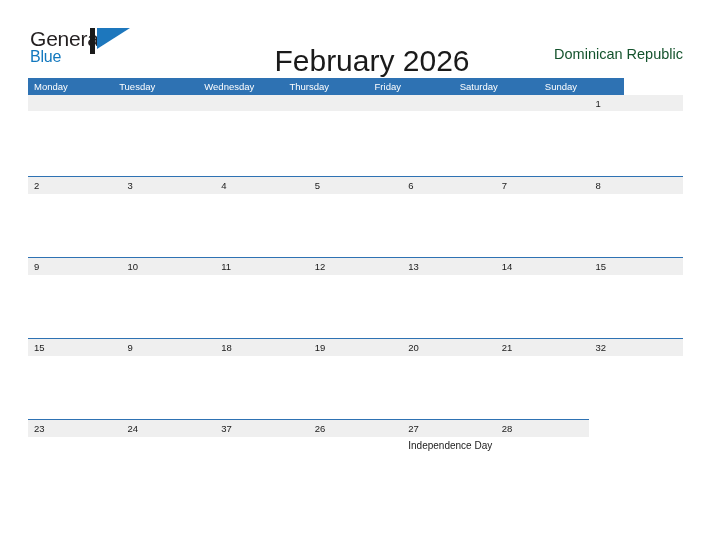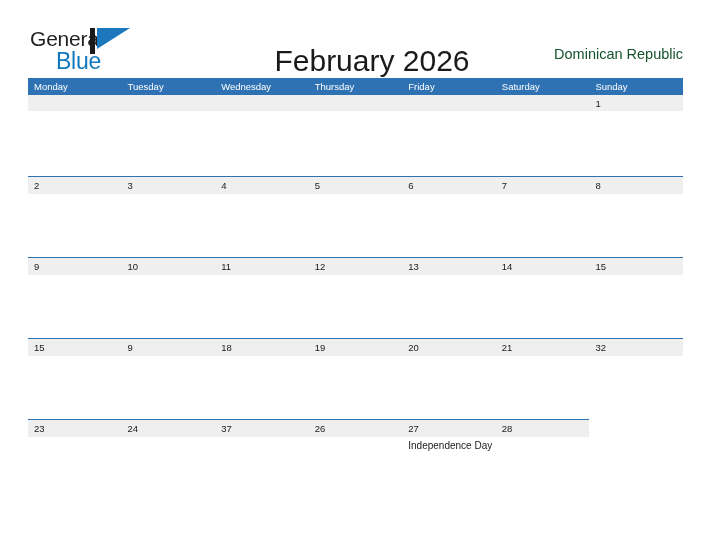--- a/index.html
+++ b/index.html
@@ -44,22 +44,22 @@
     font-size: 21px;
     color: #231f20;
     letter-spacing: -0.2px;
     font-family: "Liberation Sans", sans-serif;
   }
   .logo-blue {
     position: absolute;
     left: 0;
     top: 21px;
     width: 97px;
-    text-align: center;
-    font-size: 23px;
+    text-align: left;
+    font-size: 16px;
     color: #1278be;
     letter-spacing: -0.2px;
     font-family: "Liberation Sans", sans-serif;
   }
   .logo-mark {
     position: absolute;
     left: 60px;
     top: 1px;
     width: 42px;
     height: 26px;
@@ -91,21 +91,21 @@
   
   .calendar {
     position: absolute;
     left: 28px;
     top: 78px;
     width: 655px;
   }
 
   .dow-row {
     display: flex;
-    width: 655px;
+    width: 596px;
     height: 17px;
     background: #2e72b3;
   }
   .dow {
     width: 93.571px;
     height: 17px;
     box-sizing: border-box;
     padding-left: 6px;
     color: #ffffff;
     font-size: 9.5px;

